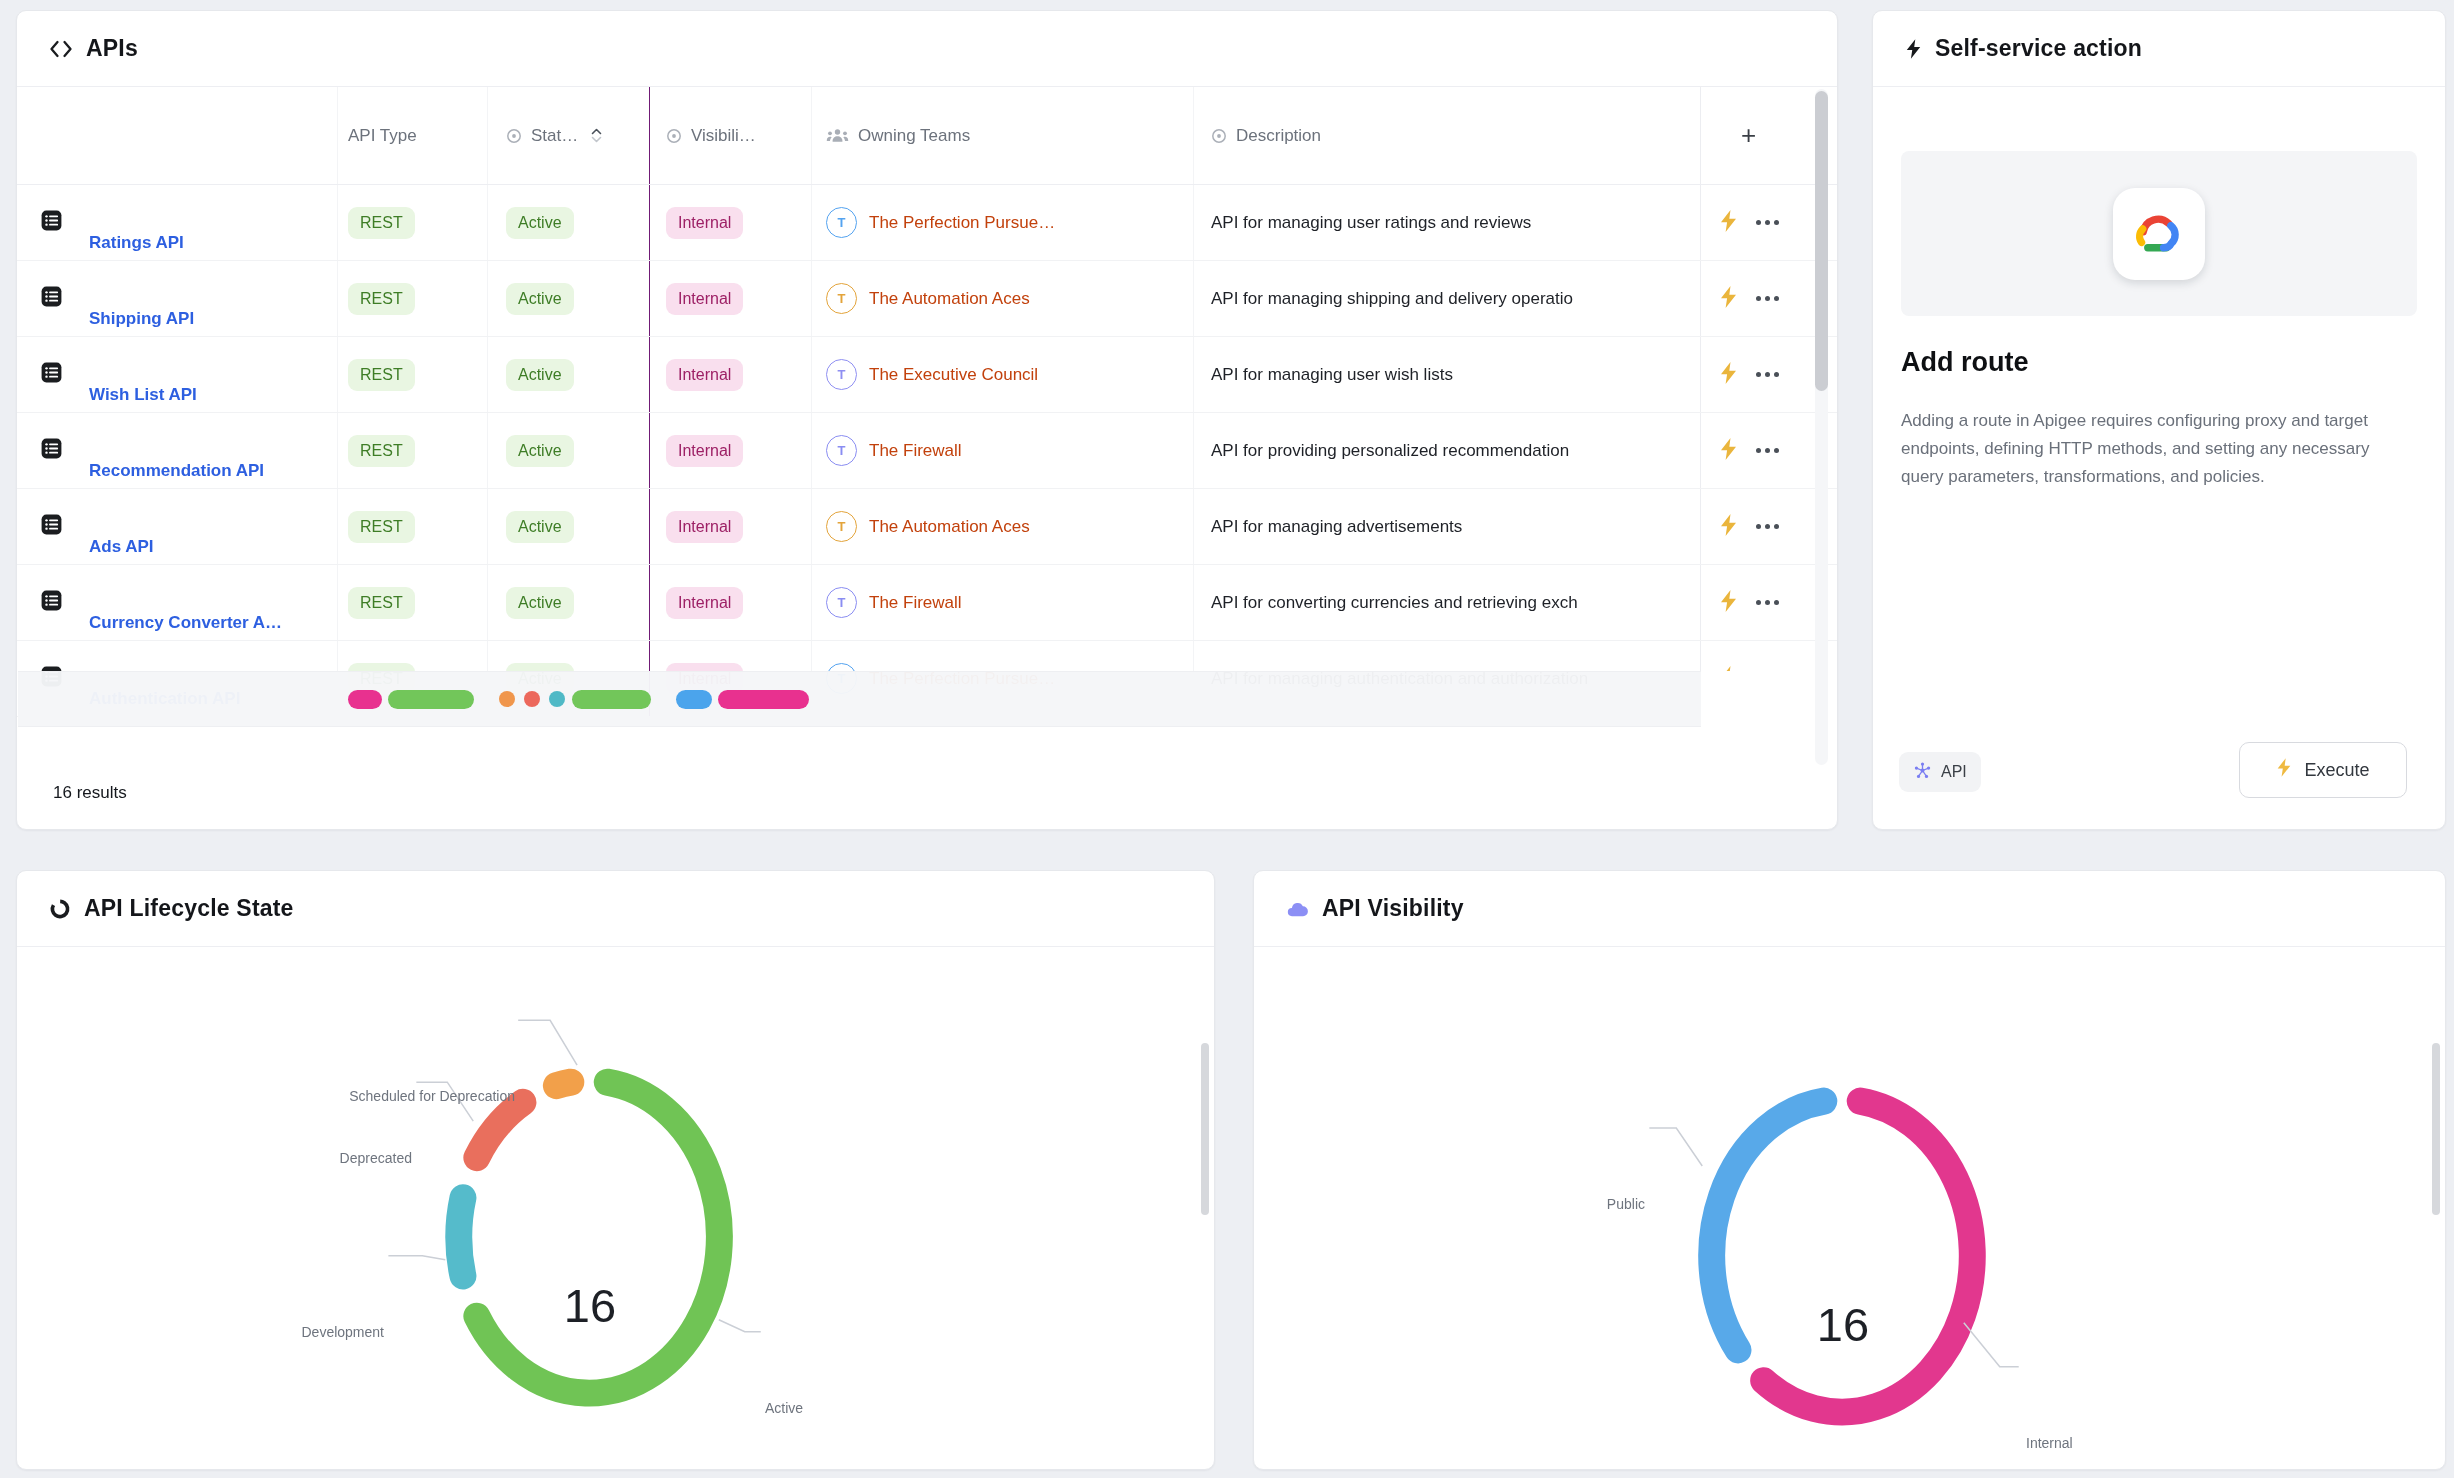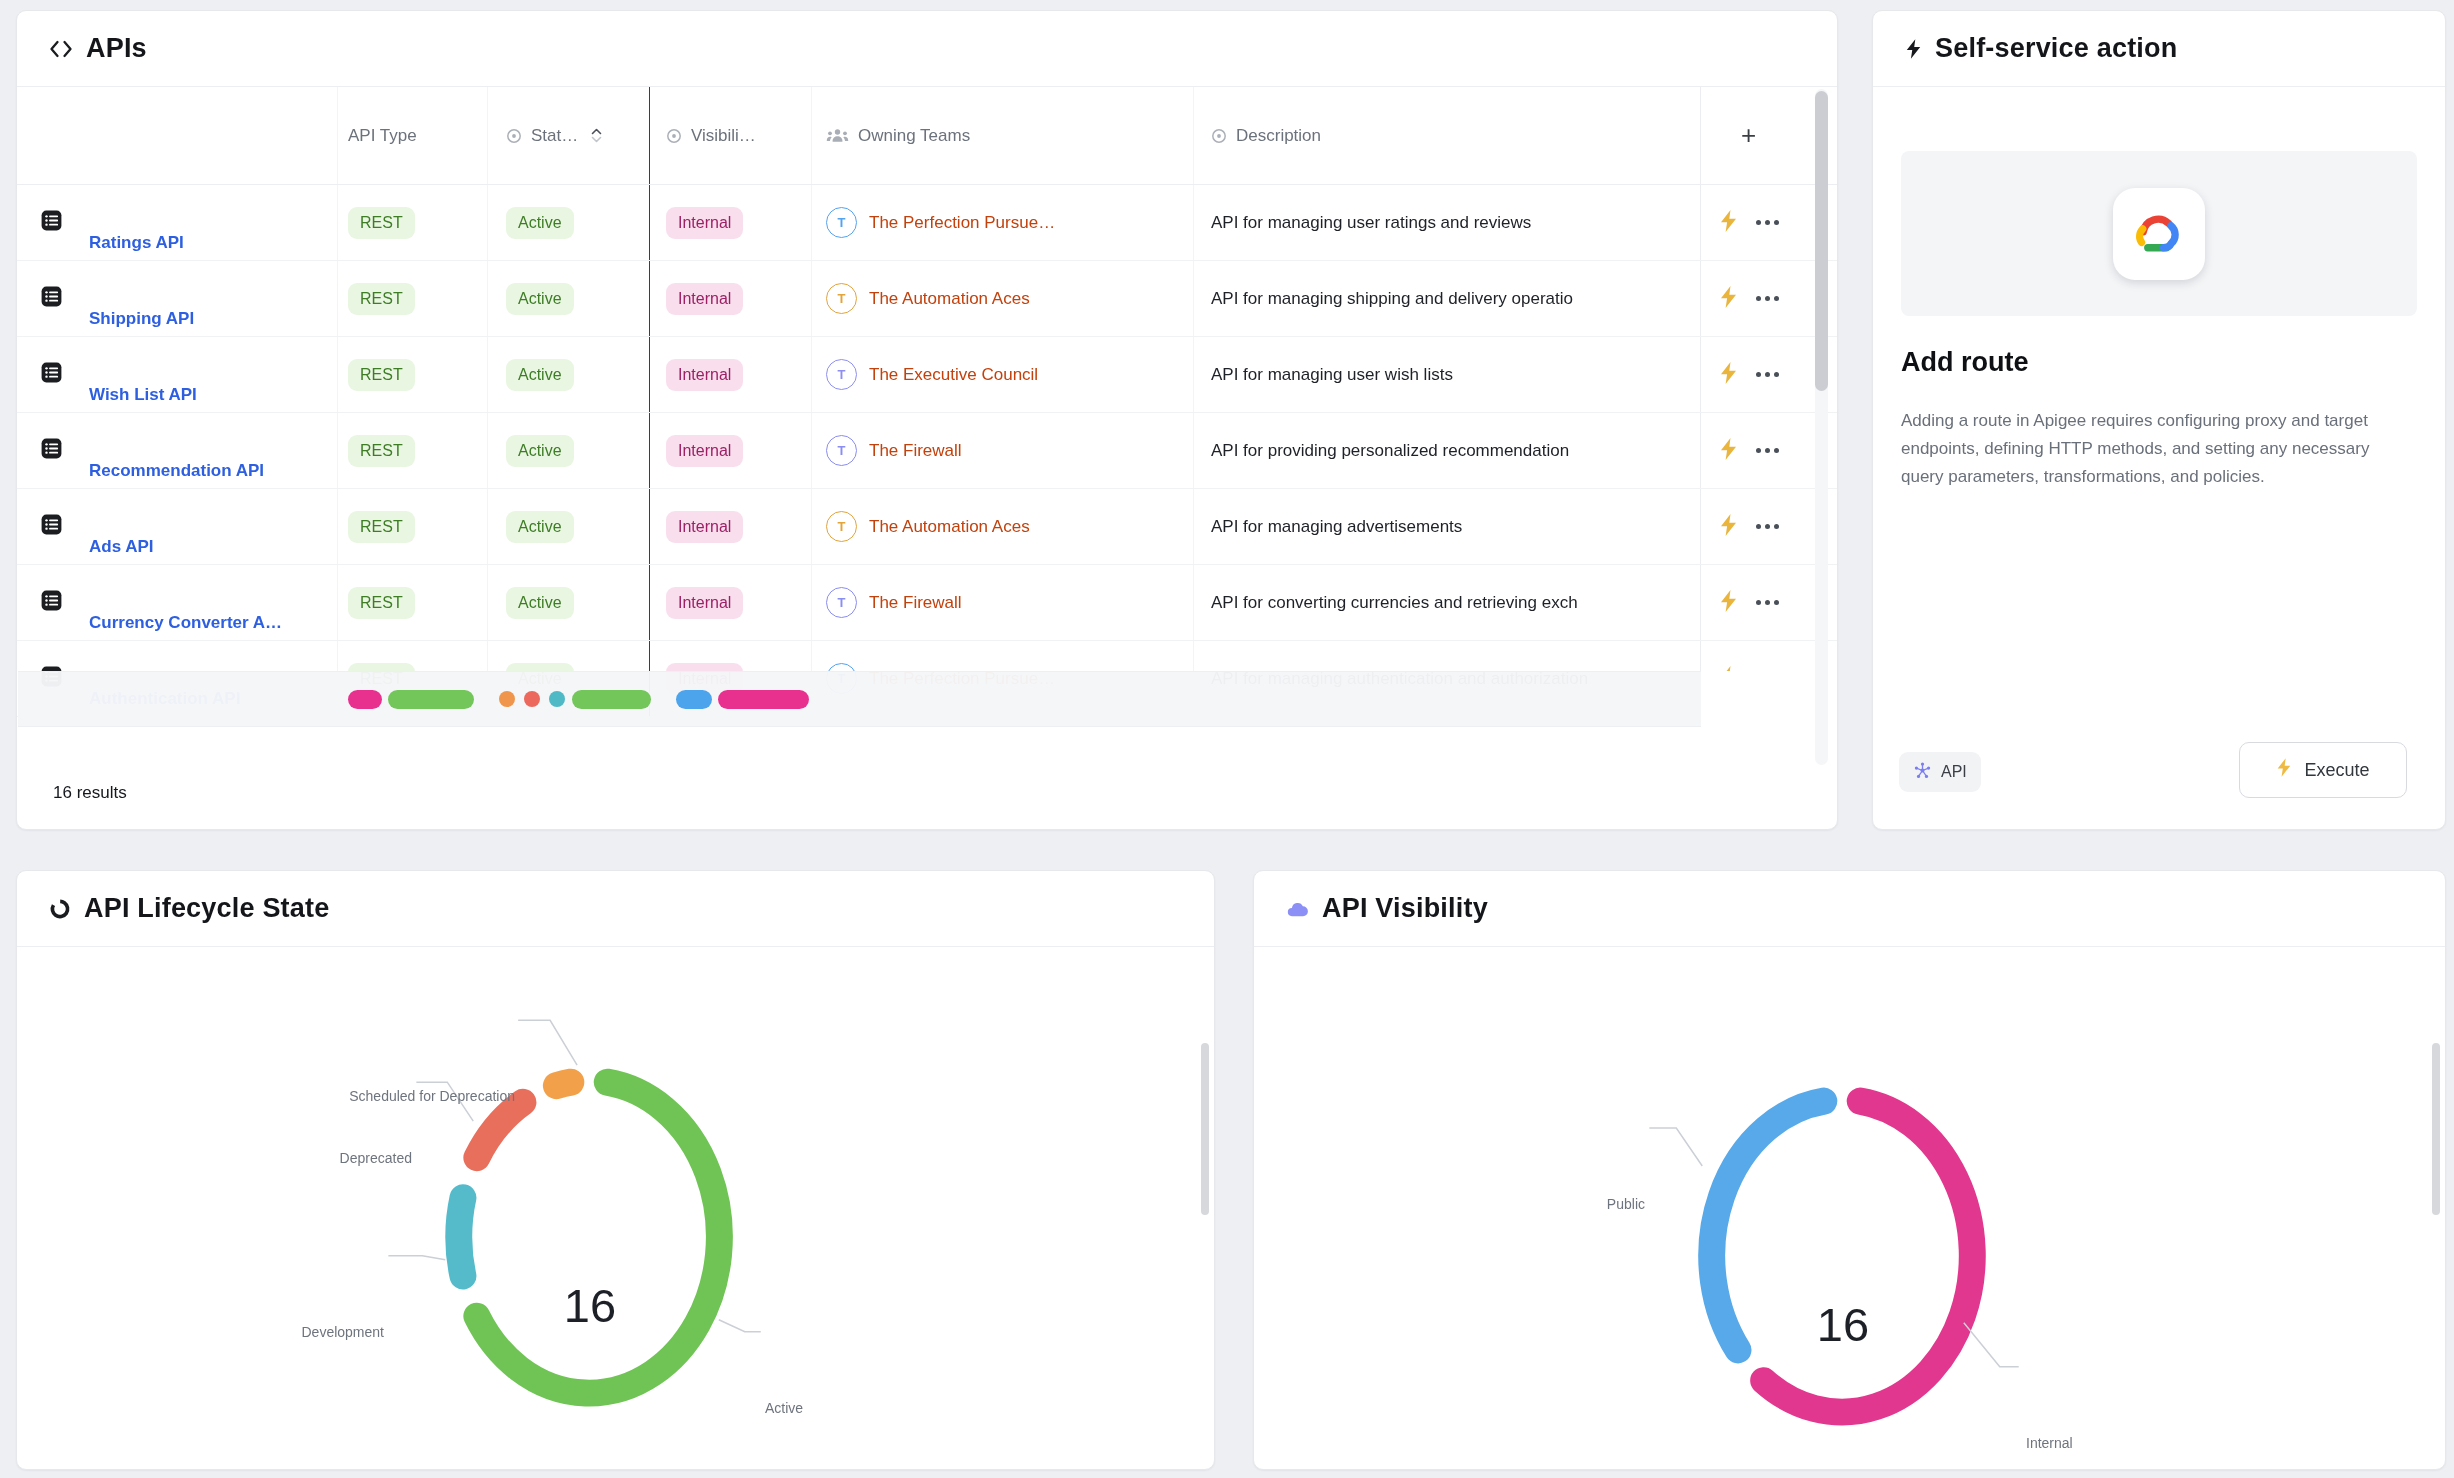--- a/index.html
+++ b/index.html
@@ -14,21 +14,21 @@
   .panel {
     position:absolute; background:#fff;
     border:1px solid #E6E8EC; border-radius:10px;
     box-shadow:0 1px 2px rgba(16,24,40,.05);
   }
   .panel-header {
     height:76px; display:flex; align-items:center;
     padding:0 32px; border-bottom:1px solid #EDEEF2;
   }
   .panel-header .ph-icon { display:inline-flex; margin-right:13px; }
-  .panel-title { font-size:27px; font-weight:700; color:#14161A; letter-spacing:.2px; }
+  .panel-title { font-size:23px; font-weight:700; color:#14161A; letter-spacing:.2px; }
 
   
   #table-panel { left:16px; top:10px; width:1822px; height:820px; overflow:hidden; }
   .thead, .trow { display:flex; align-items:center; }
   .thead { height:98px; border-bottom:1px solid #EDEEF2;text-align:center; }
   .cell { height:100%; display:flex; align-items:center; overflow:hidden; white-space:nowrap; }
   .c-icon  { width:72px;  padding-left:22px; }
   .c-title { width:249px; border-right:1px solid #F3F4F6; }
   .c-type  { width:150px; padding-left:10px; border-right:1px solid #F3F4F6; }
   .c-status{ width:162px; padding-left:18px; border-right:1px solid #701a75; }

